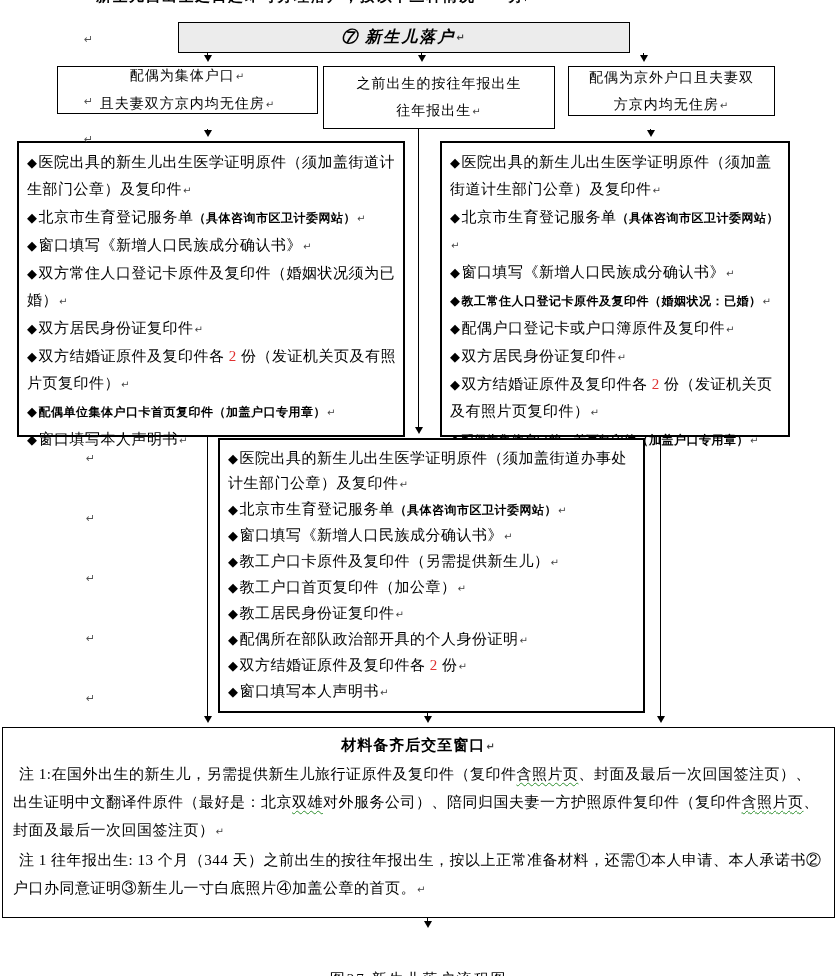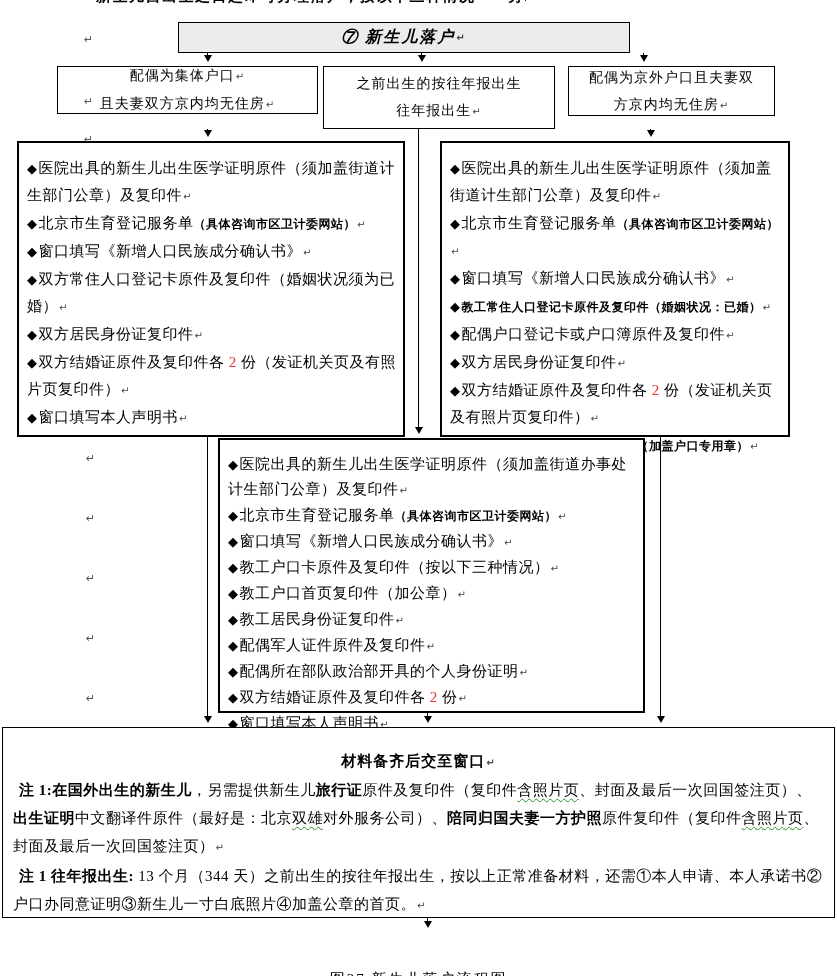--- a/index.html
+++ b/index.html
@@ -5,39 +5,39 @@
   html,body{margin:0;padding:0;background:#fff;}
   #page{position:relative;width:837px;height:976px;background:#fff;overflow:hidden;
         font-family:"Liberation Serif","DejaVu Serif",serif;color:#000;}
   .box{position:absolute;background:#fff;border:1px solid #000;box-sizing:border-box;}
   .thick{border-width:2px;}
   .center{text-align:center;}
   .titlebox{background:#ececec;font-weight:bold;font-size:16px;letter-spacing:2px;
             display:flex;align-items:center;justify-content:center;font-style:italic;}
   .branch{font-size:14px;line-height:27px;display:flex;flex-direction:column;
           align-items:center;justify-content:center;letter-spacing:1px;}
-  .biglist{padding:12px 6px 0 8px;font-size:15px;letter-spacing:0.5px;}
+  .biglist{padding:6px 6px 0 8px;font-size:15px;letter-spacing:0.5px;}
   .biglist .bullet{line-height:26px;}
   #middle-box .bullet{line-height:25px;}
   .bmark{font-size:13px;margin-right:1px;}
   .small-bold{font-size:12px;font-weight:bold;}
-  .bold{font-weight:bold;}
+  .bold{font-weight:normal;}
   .red{color:#e03030;}
   .green-wavy{text-decoration:underline wavy #2f8f2f 1px;text-underline-offset:3px;}
   .varrow{position:absolute;width:0;border-left:1px solid #000;}
   .varrow::after{content:"";position:absolute;bottom:-6px;left:-4.5px;width:0;height:0;
                  border:4px solid transparent;border-top:7px solid #000;}
   .pmark{font-size:10px;color:#444;margin-left:1px;font-family:"DejaVu Sans",sans-serif;}
   .margin-pmark{position:absolute;font-size:11px;color:#555;font-family:"DejaVu Sans",sans-serif;}
   .clip{position:absolute;overflow:hidden;}
   .clip-top-inner{display:block;position:relative;top:-13px;font-weight:bold;font-size:15px;
                   letter-spacing:1.5px;white-space:nowrap;}
   .clip-cap-inner{font-size:15px;letter-spacing:2px;}
   #summary-box{padding:4px 10px 0 10px;font-size:15px;}
-  #summary-box .stitle{text-align:center;font-weight:bold;font-size:15px;line-height:26px;letter-spacing:1px;margin-top:16px;}
+  #summary-box .stitle{text-align:center;font-weight:bold;font-size:15px;line-height:26px;letter-spacing:1px;}
   #summary-box p{margin:0;line-height:28px;text-indent:6px;letter-spacing:0.5px;}
   #final-box{font-size:15px;letter-spacing:2px;display:flex;align-items:center;justify-content:center;}
 </style>
 </head>
 <body>
 
 <div id="page">
 
   <div class="clip" style="left:96px;top:0;width:430px;height:7px;">
     <span class="clip-top-inner">新生儿自出生之日起即可办理落户，按以下三种情况——办理：</span>
@@ -70,20 +70,21 @@
 
   <div class="varrow" style="left:418px;top:129px;height:303px;"></div>
 
   <div class="box thick biglist" style="left:17px;top:141px;width:388px;height:296px;" id="left-box">
       <div class="bullet"><span class="bmark">◆</span><span>医院出具的新生儿出生医学证明原件（须加盖街道计生部门公章）及复印件</span><span class="pmark">↵</span></div>
       <div class="bullet"><span class="bmark">◆</span><span>北京市生育登记服务单</span><span class="small-bold">（具体咨询市区卫计委网站）</span><span class="pmark">↵</span></div>
       <div class="bullet"><span class="bmark">◆</span><span>窗口填写《新增人口民族成分确认书》</span><span class="pmark">↵</span></div>
       <div class="bullet"><span class="bmark">◆</span><span>双方常住人口登记卡原件及复印件（婚姻状况须为已婚）</span><span class="pmark">↵</span></div>
       <div class="bullet"><span class="bmark">◆</span><span>双方居民身份证复印件</span><span class="pmark">↵</span></div>
       <div class="bullet"><span class="bmark">◆</span><span>双方结婚证原件及复印件各 </span><span class="red">2</span><span> 份（发证机关页及有照片页复印件）</span><span class="pmark">↵</span></div>
+      <div class="bullet"><span class="bmark">◆</span><span class="small-bold">配偶单位集体户口卡首页复印件（加盖户口专用章）</span><span class="pmark">↵</span></div>
       <div class="bullet"><span class="bmark">◆</span><span>窗口填写本人声明书</span><span class="pmark">↵</span></div>
     </div>
 
   <div class="box thick biglist" style="left:440px;top:141px;width:350px;height:296px;" id="right-box">
       <div class="bullet"><span class="bmark">◆</span><span>医院出具的新生儿出生医学证明原件（须加盖街道计生部门公章）及复印件</span><span class="pmark">↵</span></div>
       <div class="bullet"><span class="bmark">◆</span><span>北京市生育登记服务单</span><span class="small-bold">（具体咨询市区卫计委网站）</span><span class="pmark">↵</span></div>
       <div class="bullet"><span class="bmark">◆</span><span>窗口填写《新增人口民族成分确认书》</span><span class="pmark">↵</span></div>
       <div class="bullet"><span class="bmark">◆</span><span class="small-bold">教工常住人口登记卡原件及复印件（婚姻状况：已婚）</span><span class="pmark">↵</span></div>
       <div class="bullet"><span class="bmark">◆</span><span>配偶户口登记卡或户口簿原件及复印件</span><span class="pmark">↵</span></div>
       <div class="bullet"><span class="bmark">◆</span><span>双方居民身份证复印件</span><span class="pmark">↵</span></div>
@@ -92,24 +93,23 @@
       <div class="bullet"><span class="bmark">◆</span><span>窗口填写本人声明书</span><span class="pmark">↵</span></div>
     </div>
 
   <div class="varrow" style="left:207px;top:437px;height:284px;"></div>
   <div class="varrow" style="left:660px;top:437px;height:284px;"></div>
 
   <div class="box thick biglist" style="left:218px;top:438px;width:427px;height:275px;" id="middle-box">
       <div class="bullet"><span class="bmark">◆</span><span>医院出具的新生儿出生医学证明原件（须加盖街道办事处计生部门公章）及复印件</span><span class="pmark">↵</span></div>
       <div class="bullet"><span class="bmark">◆</span><span>北京市生育登记服务单</span><span class="small-bold">（具体咨询市区卫计委网站）</span><span class="pmark">↵</span></div>
       <div class="bullet"><span class="bmark">◆</span><span>窗口填写《新增人口民族成分确认书》</span><span class="pmark">↵</span></div>
-      <div class="bullet"><span class="bmark">◆</span><span>教工户口卡原件及复印件（按以下三种情况）</span><span class="pmark">↵</span></div>
+      <div class="bullet"><span class="bmark">◆</span><span>教工户口卡原件及复印件（另需提供新生儿）</span><span class="pmark">↵</span></div>
       <div class="bullet"><span class="bmark">◆</span><span>教工户口首页复印件（加公章）</span><span class="pmark">↵</span></div>
       <div class="bullet"><span class="bmark">◆</span><span>教工居民身份证复印件</span><span class="pmark">↵</span></div>
-      <div class="bullet"><span class="bmark">◆</span><span>配偶军人证件原件及复印件</span><span class="pmark">↵</span></div>
       <div class="bullet"><span class="bmark">◆</span><span>配偶所在部队政治部开具的个人身份证明</span><span class="pmark">↵</span></div>
       <div class="bullet"><span class="bmark">◆</span><span>双方结婚证原件及复印件各 </span><span class="red">2</span><span> 份</span><span class="pmark">↵</span></div>
       <div class="bullet"><span class="bmark">◆</span><span>窗口填写本人声明书</span><span class="pmark">↵</span></div>
     </div>
 
   <div class="varrow" style="left:427px;top:713px;height:8px;"></div>
 
   <div class="box" id="summary-box" style="left:2px;top:727px;width:833px;height:191px;">
     <div class="stitle"><span>材料备齐后交至窗口</span><span class="pmark">↵</span></div>
     <p><span><span class="bold">注 1:在国外出生的新生儿</span><span>，另需提供新生儿</span><span class="bold">旅行证</span><span>原件及复印件（复印件</span><span class="green-wavy">含照片页</span><span>、封面及最后一次回国签注页）、</span><span class="bold">出生证明</span><span>中文翻译件原件（最好是：北京</span><span class="green-wavy">双雄</span><span>对外服务公司）、</span><span class="bold">陪同归国夫妻一方护照</span><span>原件复印件（复印件</span><span class="green-wavy">含照片页</span><span>、封面及最后一次回国签注页）</span></span><span class="pmark">↵</span></p>

